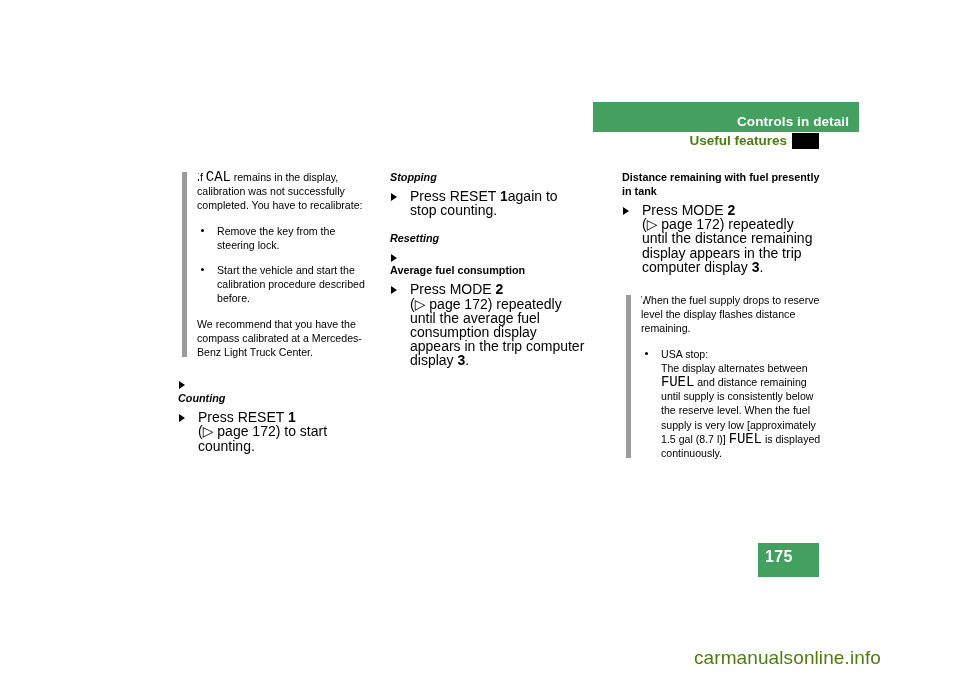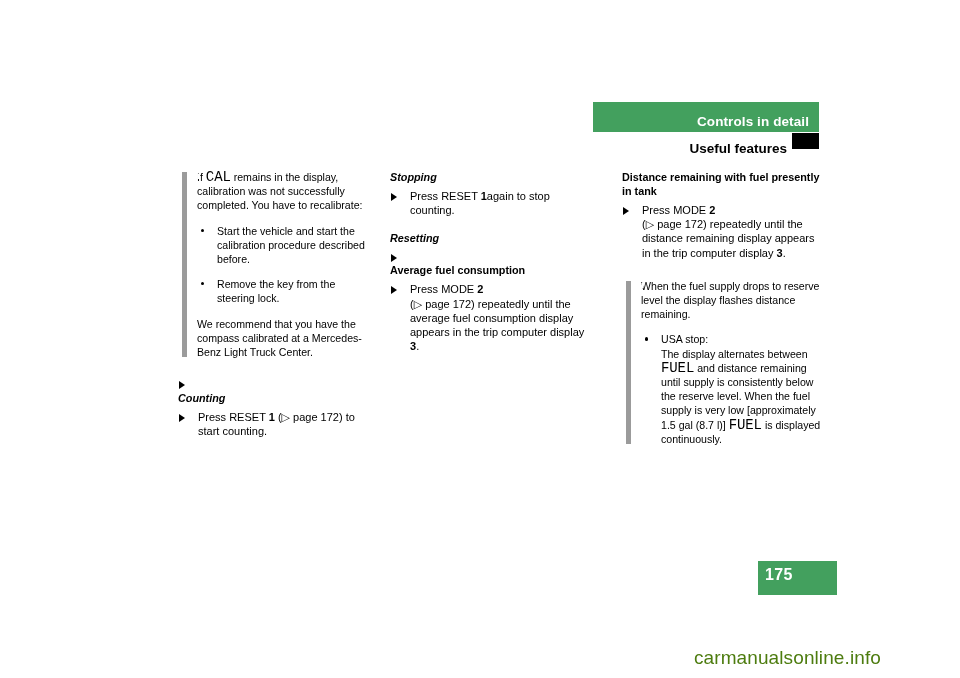--- a/index.html
+++ b/index.html
@@ -14,57 +14,57 @@
     position: relative;
     width: 960px; height: 678px;
     overflow: hidden;
     background: #ffffff;
   }
 
   
   .hdr-bar {
     position: absolute;
     left: 593px; top: 102px;
-    width: 226px; height: 30px;
+    width: 266px; height: 30px;
     background: var(--accent, #43a05e);
   }
   .hdr-bar-label {
     position: absolute;
     right: 10px; bottom: 3px;
     color: #ffffff;
     font-size: 13.5px;
     font-weight: bold;
     letter-spacing: 0.1px;
     white-space: nowrap;
   }
   .hdr-sub {
     position: absolute;
     left: 593px; top: 133px;
     width: 226px; height: 17px;
   }
   .hdr-sub-label {
     position: absolute;
-    right: 32px; top: 8px;
-    color: #000000;
+    right: 32px; top: 0px;
+    color: #4d7c0f;
     font-size: 13.5px;
     font-weight: bold;
     white-space: nowrap;
   }
   .hdr-marker {
     position: absolute;
     left: 199px; top: 0px;
     width: 27px; height: 16px;
     background: #000000;
   }
 
   
   .page-badge {
     position: absolute;
-    left: 758px; top: 561px;
-    width: 79px; height: 34px;
+    left: 758px; top: 543px;
+    width: 61px; height: 34px;
     background: var(--accent, #43a05e);
   }
   .page-badge-num {
     position: absolute;
     left: 7px; top: 5px;
     color: #ffffff;
     font-size: 16px;
     font-weight: bold;
     letter-spacing: 0.3px;
   }
@@ -110,21 +110,21 @@
     color: #000000;
     margin: 0 0 5px 0;
   }
   .spacer-lg { height: 18px; }
   .spacer-md { height: 13px; }
 
   
   .step {
     position: relative;
     padding-left: 20px;
-    font-size: 11px;
+    font-size: 14px;
     line-height: 14.2px;
     color: #000000;
     margin-bottom: 1px;
   }
   .step .tri {
     position: absolute;
     left: 1px; top: 3.5px;
     width: 0; height: 0;
     border-left: 6px solid #000;
     border-top: 4.5px solid transparent;
@@ -207,25 +207,25 @@
 
     <div class="note">
       <span class="rail" style="background: rgb(155, 155, 155);"></span>
       <span class="ico" style="background: rgb(155, 155, 155);"></span>
 
       <p class="note-body">If <span class="mono">CAL</span> remains in the display, calibration was not successfully completed. You have to recalibrate:</p>
 
       <div class="sub-list">
         <div class="dot-item">
           <span class="dot"></span>
-          <span>Start the vehicle and start the calibration procedure described before.</span>
+          <span>Remove the key from the steering lock.</span>
         </div>
         <div class="dot-item">
           <span class="dot"></span>
-          <span>Remove the key from the steering lock.</span>
+          <span>Start the vehicle and start the calibration procedure described before.</span>
         </div>
       </div>
 
       <p class="note-body tail">We recommend that you have the compass calibrated at a Mercedes-Benz Light Truck Center.</p>
     </div>
 
     <div class="spacer-lg"></div>
 
     <div class="step">
       <span class="tri"></span>

